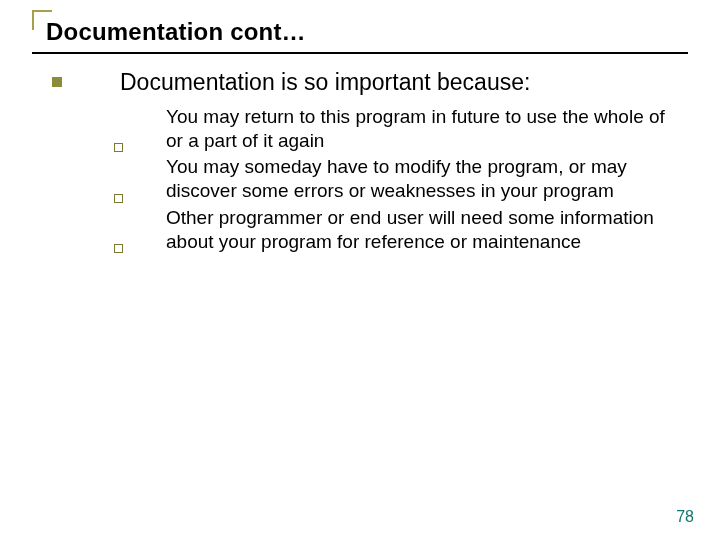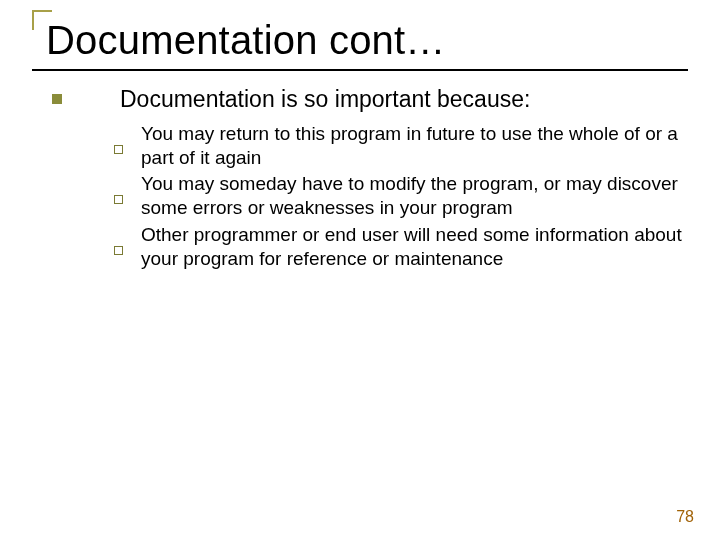--- a/index.html
+++ b/index.html
@@ -29,22 +29,23 @@
   .title-accent {
     position: absolute;
     left: 0;
     top: -8px;
     width: 18px;
     height: 18px;
     border-top: 2px solid #a8a048;
     border-left: 2px solid #a8a048;
   }
   .title {
-    font-size: 40px;
+    font-size: 24px;
     letter-spacing: 0.2px;
+    font-weight: bold;
   }
   .body {
     padding: 0 6px 0 20px;
   }
   .level1 {
     display: flex;
     align-items: flex-start;
     margin: 6px 0 8px 0;
     gap: 42px;
   }
@@ -58,41 +59,42 @@
   }
   .level1-text {
     font-size: 23px;
     line-height: 1.25;
   }
   .sublist {
     margin: 4px 0 14px 62px;
   }
   .level2 {
     display: flex;
-    align-items: center;
+    align-items: flex-end;
     margin: 3px 0;
+    gap: 25px;
   }
   .bullet-sq-open {
     width: 7px;
     height: 7px;
     border: 1.5px solid #7a7a34;
     margin-top: 7px;
     margin-right: 18px;
     flex: 0 0 auto;
   }
   .level2-text {
     font-size: 19px;
     line-height: 1.25;
   }
   .page-number {
     position: absolute;
     bottom: 14px;
     right: 26px;
     font-size: 16px;
-    color: #a16207;
+    color: #0f766e;
   }
 </style>
 </head>
 <body>
 
 <div class="slide">
 
   <div class="title-wrap">
     <div class="title-accent"></div>
     <div class="title">Documentation cont…</div>

